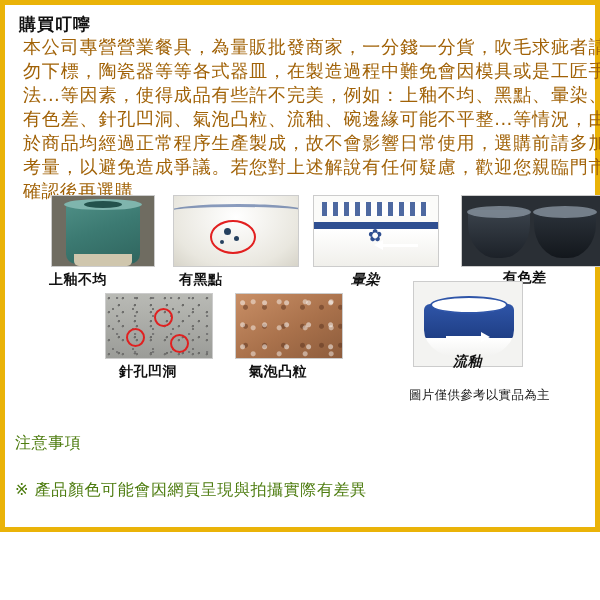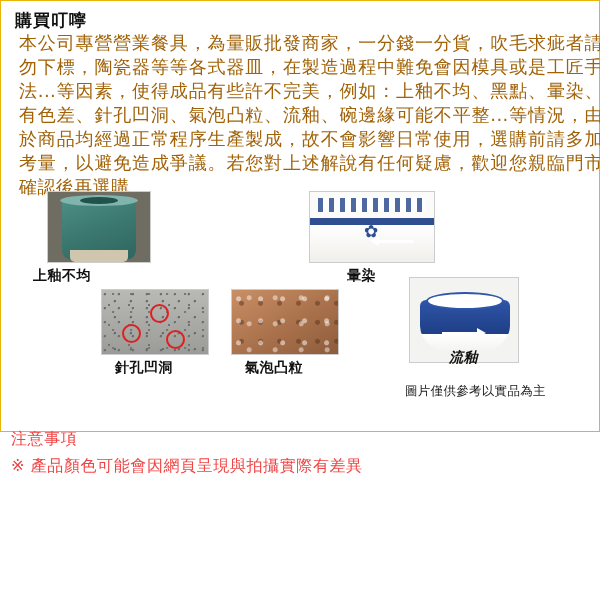--- a/index.html
+++ b/index.html
@@ -9,23 +9,23 @@
   body {
     width: 600px;
     height: 600px;
     background: #ffffff;
     font-family: "DejaVu Sans", "Liberation Sans", sans-serif;
     overflow: hidden;
   }
   #page {
     position: relative;
     width: 600px;
-    height: 432px;
+    height: 532px;
     box-sizing: border-box;
-    border: 1px solid #eab308;
+    border: 5px solid #eab308;
     background: #ffffff;
   }
 
   
   .heading {
     position: absolute;
     left: 14px;
     top: 8px;
     font-size: 17px;
     font-weight: bold;
@@ -282,23 +282,23 @@
   .rb-arrow::after {
     content: "";
     position: absolute;
     right: 0; top: 0;
     border-top: 5px solid transparent;
     border-bottom: 5px solid transparent;
     border-left: 9px solid #ffffff;
   }
 
   
-  .c-glaze    { left: 24px;  top: 76px; }
+  .c-glaze    { left: 36px;  top: 76px; }
   .c-blackdot { left: 166px; top: 76px; }
-  .c-bleed    { left: 338px; top: 76px; }
+  .c-bleed    { left: 338px; top: 76px; font-style: italic; }
   .c-color    { left: 490px; top: 74px; }
   .c-pinhole  { left: 106px; top: 168px; }
   .c-bubble   { left: 236px; top: 168px; }
   .c-runny    { left: 440px; top: 158px; font-style: italic; }
 
   .ref-note {
     position: absolute;
     left: 404px;
     top: 382px;
     font-size: 12.5px;
@@ -307,29 +307,29 @@
     white-space: nowrap;
     text-align: right;
   }
 
   
   .notice {
     position: absolute;
     left: 10px;
     top: 424px;
     width: 580px;
-    color: #ef4444;
+    color: #4d7c0f;
     font-size: 16px;
     line-height: 27px;
     letter-spacing: 0.6px;
   }
   .notice .n-title {
     font-size: 16px;
   }
-  .notice .n-line { white-space: nowrap; }
+  .notice .n-line { white-space: nowrap; margin-top: 20px; }
 </style>
 </head>
 <body>
 
 <div id="page">
 
   <div class="heading">購買叮嚀</div>
 
   <div class="body-text">本公司專營營業餐具，為量販批發商家，一分錢一分貨，吹毛求疵者請勿下標，陶瓷器等等各式器皿，在製造過程中難免會因模具或是工匠手法...等因素，使得成品有些許不完美，例如：上釉不均、黑點、暈染、有色差、針孔凹洞、氣泡凸粒、流釉、碗邊緣可能不平整...等情況，由於商品均經過正常程序生產製成，故不會影響日常使用，選購前請多加考量，以避免造成爭議。若您對上述解說有任何疑慮，歡迎您親臨門市確認後再選購。</div>
 
@@ -338,32 +338,54 @@
     <div class="cell">
       <div class="photo p-glaze">
         <div class="pot-body"></div>
         <div class="pot-rim"></div>
         <div class="pot-inner"></div>
         <div class="pot-foot"></div>
       </div>
       <div class="caption c-glaze">上釉不均</div>
     </div>
 
+    <div class="cell">
+      <div class="photo p-blackdot">
+        <div class="bowl-white"></div>
+        <div class="bowl-rimline"></div>
+        <div class="dot-mark"></div>
+        <div class="dot-mark s2"></div>
+        <div class="dot-mark s3"></div>
+        <div class="circle-hl"></div>
+      </div>
+      <div class="caption c-blackdot">有黑點</div>
+    </div>
 
     <div class="cell">
       <div class="photo p-bleed">
         <div class="bleed-body"></div>
         <div class="bleed-top"></div>
         <div class="bleed-pattern"></div>
         <div class="flower">✿</div>
         <div class="arrow-w"></div>
       </div>
       <div class="caption c-bleed">暈染</div>
     </div>
 
+    <div class="cell">
+      <div class="photo p-color">
+        <div class="dbowl left">
+            <div class="rim"></div>
+          </div>
+        <div class="dbowl right">
+            <div class="rim"></div>
+          </div>
+      </div>
+      <div class="caption c-color">有色差</div>
+    </div>
 
     <div class="cell">
       <div class="photo p-bubble">
         <div class="bubble-surface"></div>
       </div>
       <div class="caption c-bubble">氣泡凸粒</div>
     </div>
 
     <div class="cell">
       <div class="photo p-pinhole">

